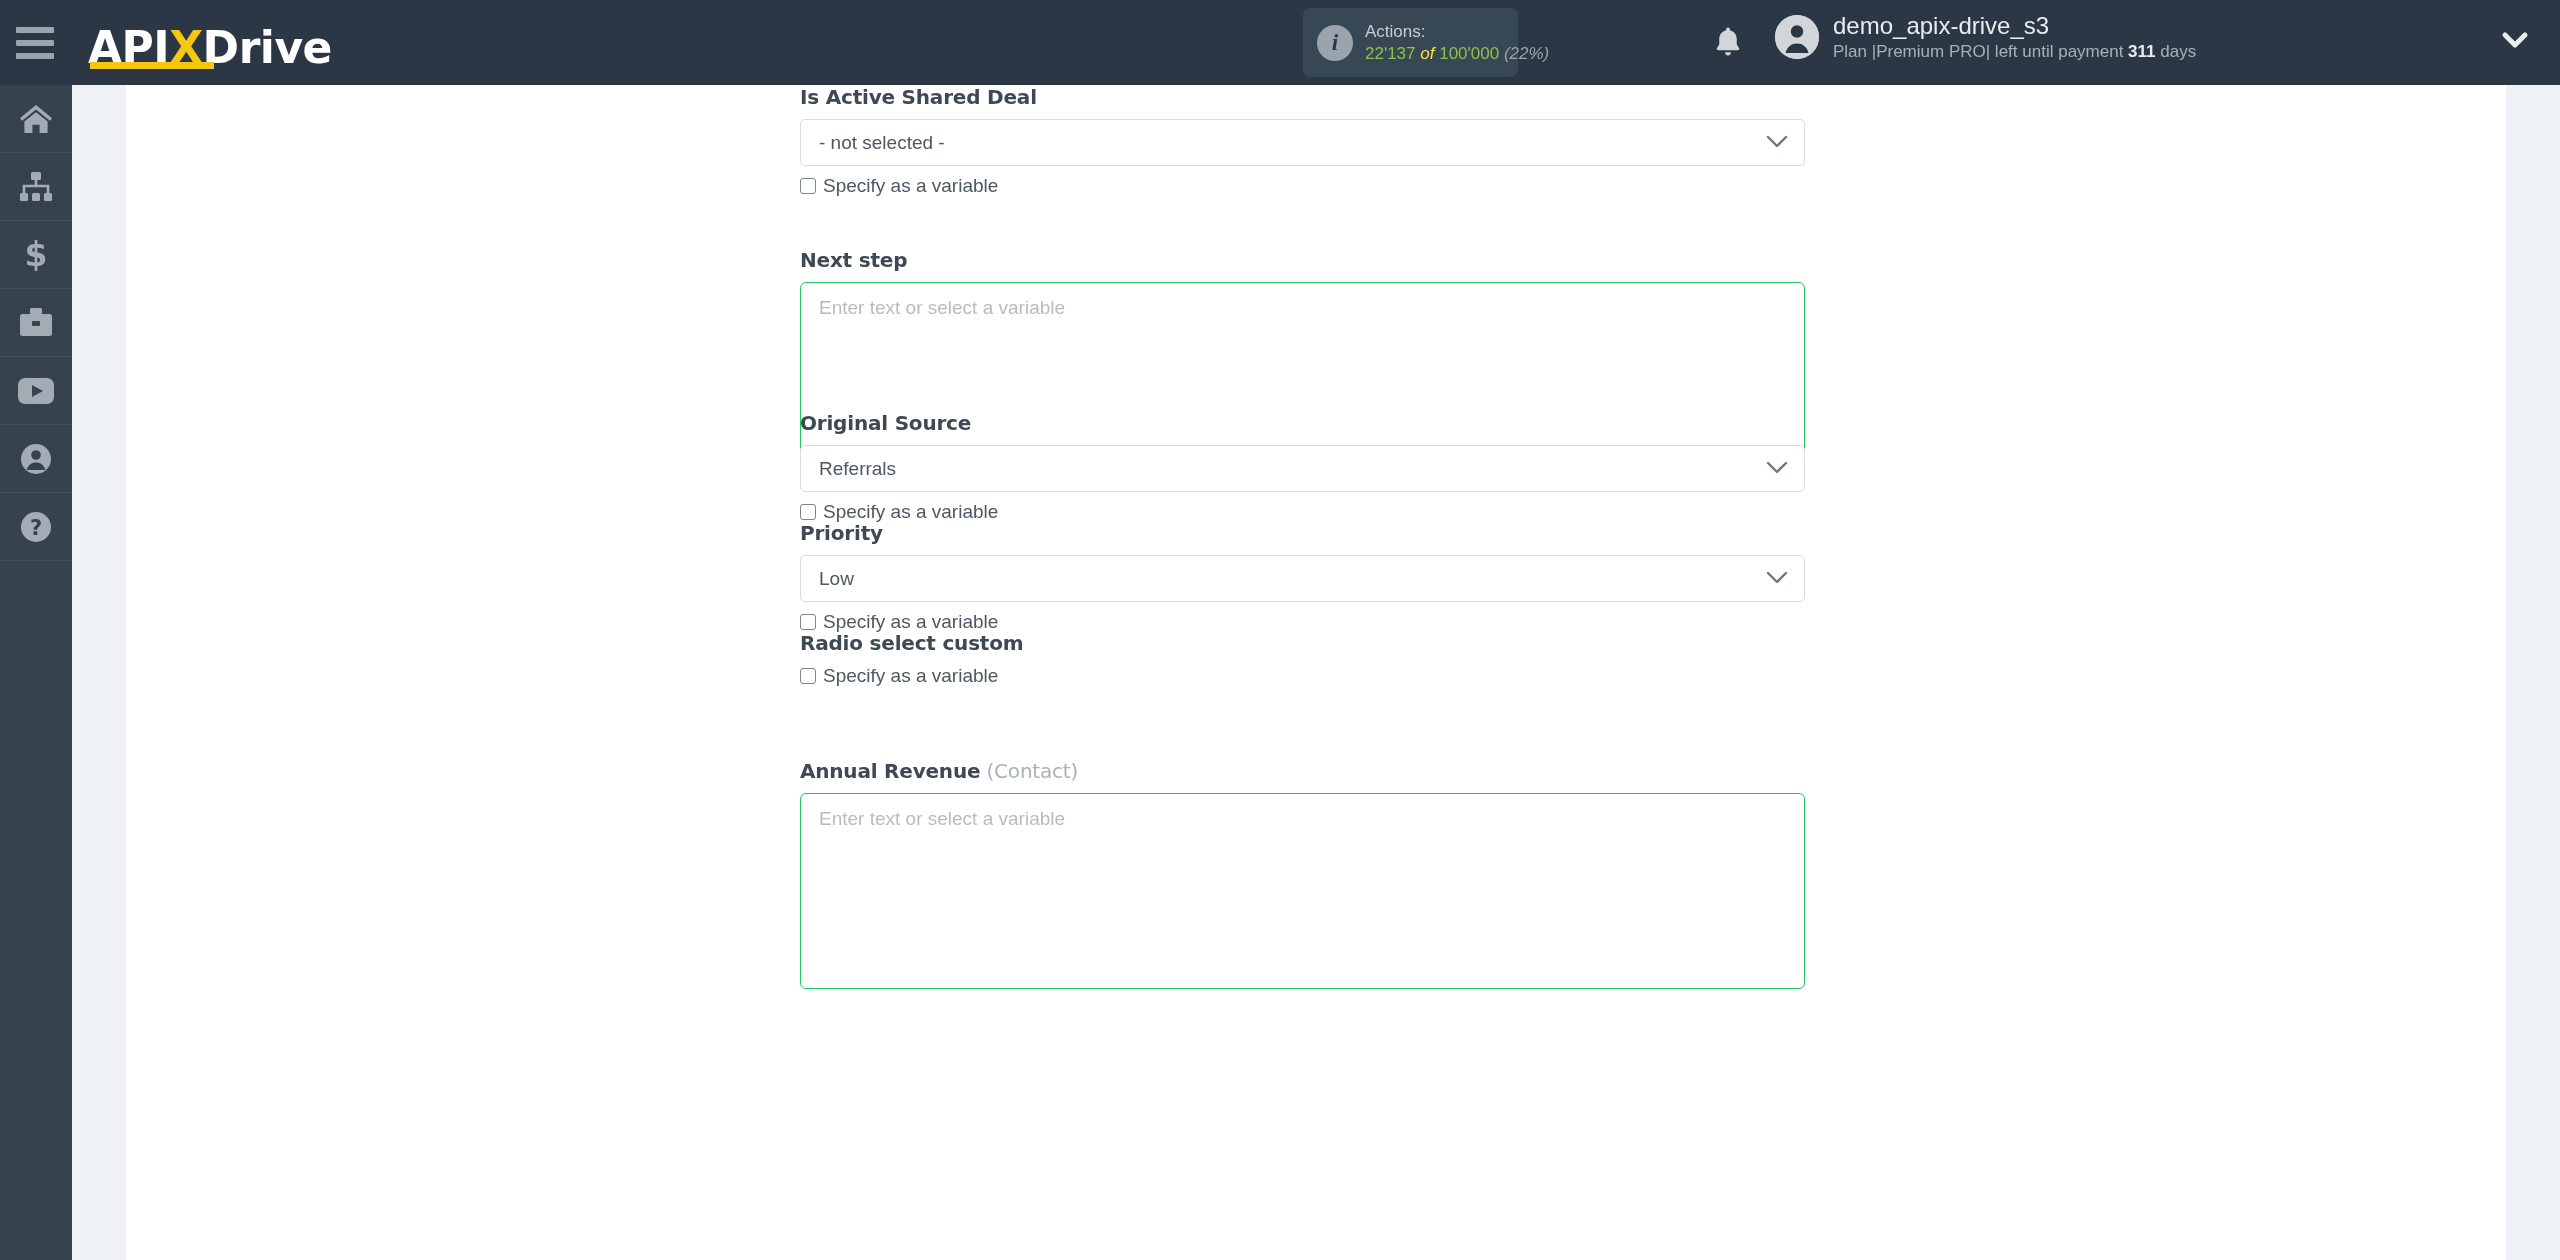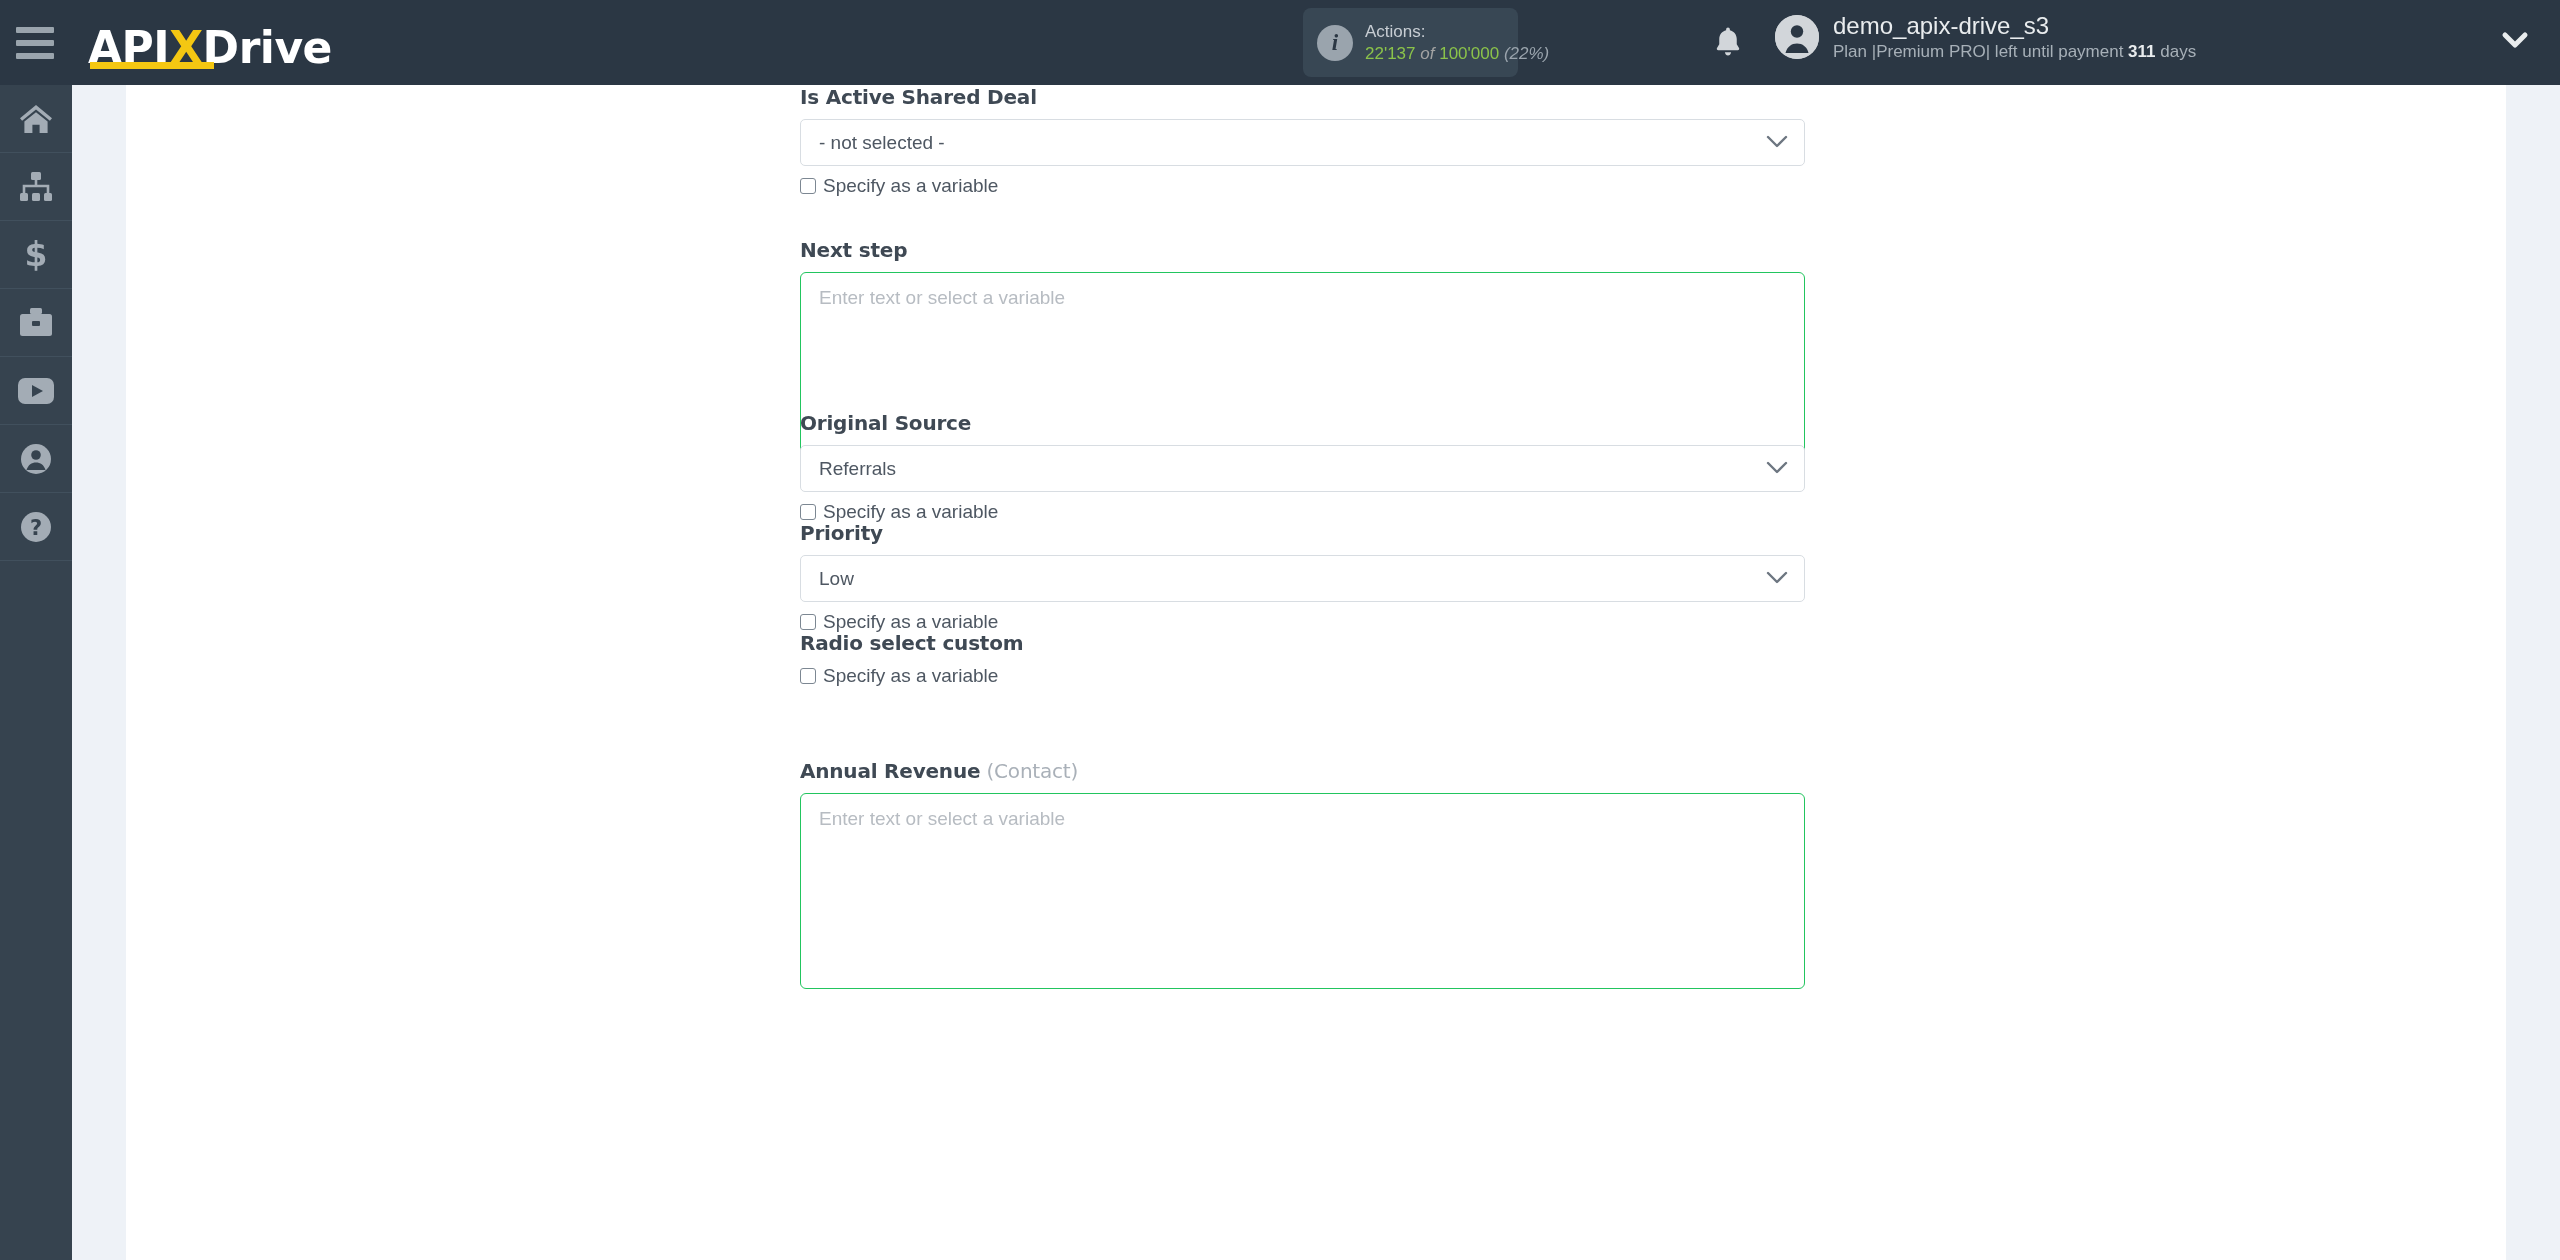--- a/index.html
+++ b/index.html
@@ -60,21 +60,21 @@
     background: #9aa4ad; color: #2b3744;
     font-size: 23px; font-weight: 700; font-style: italic;
     font-family: "Liberation Serif", serif;
     display: flex; align-items: center; justify-content: center;
     flex: 0 0 36px;
   }
   #actions-badge .actions-text { margin-left: 12px; line-height: 1.25; }
   #actions-badge .actions-title { color: #c7cdd3; font-size: 17px; }
   #actions-badge .actions-nums { font-size: 17px; white-space: nowrap; }
   .num-green { color: #8bc34a; }
-  .num-sep  { color: #a3a3a3; font-style: italic; }
+  .num-sep  { color: #fde047; font-style: italic; }
   .num-pct  { color: #9aa4ad; font-style: italic; }
 
   #bell-btn {
     position: absolute; left: 1700px; top: 14px;
     width: 56px; height: 56px;
     display: flex; align-items: center; justify-content: center;
     cursor: pointer;
   }
   #user-block {
     position: absolute; left: 1775px; top: 10px;
@@ -233,21 +233,21 @@
           <span>- not selected -</span>
           <span class="select-caret"><svg width="22" height="14" viewBox="0 0 22 14">
               <path d="M2 2 L11 11 L20 2" stroke="#6d7681" stroke-width="2.4" fill="none" stroke-linecap="round" stroke-linejoin="round"></path>
             </svg></span>
         </div>
         <div class="checkline">
           <span class="checkbox-ui"></span>
           <span class="check-label">Specify as a variable</span>
         </div>
       </div>
-      <div class="field-group" style="position: absolute; left: 0px; top: 153px;">
+      <div class="field-group" style="position: absolute; left: 0px; top: 163px;">
         <div class="field-label" style="margin-bottom: 10px;"><span>Next step</span></div>
         <div class="text-area"><span>Enter text or select a variable</span></div>
       </div>
       <div class="field-group" style="position: absolute; left: 0px; top: 326px;">
         <div class="field-label" style="margin-bottom: 10px;"><span>Original Source</span></div>
         <div class="select-box">
           <span>Referrals</span>
           <span class="select-caret"><svg width="22" height="14" viewBox="0 0 22 14">
               <path d="M2 2 L11 11 L20 2" stroke="#6d7681" stroke-width="2.4" fill="none" stroke-linecap="round" stroke-linejoin="round"></path>
             </svg></span>

